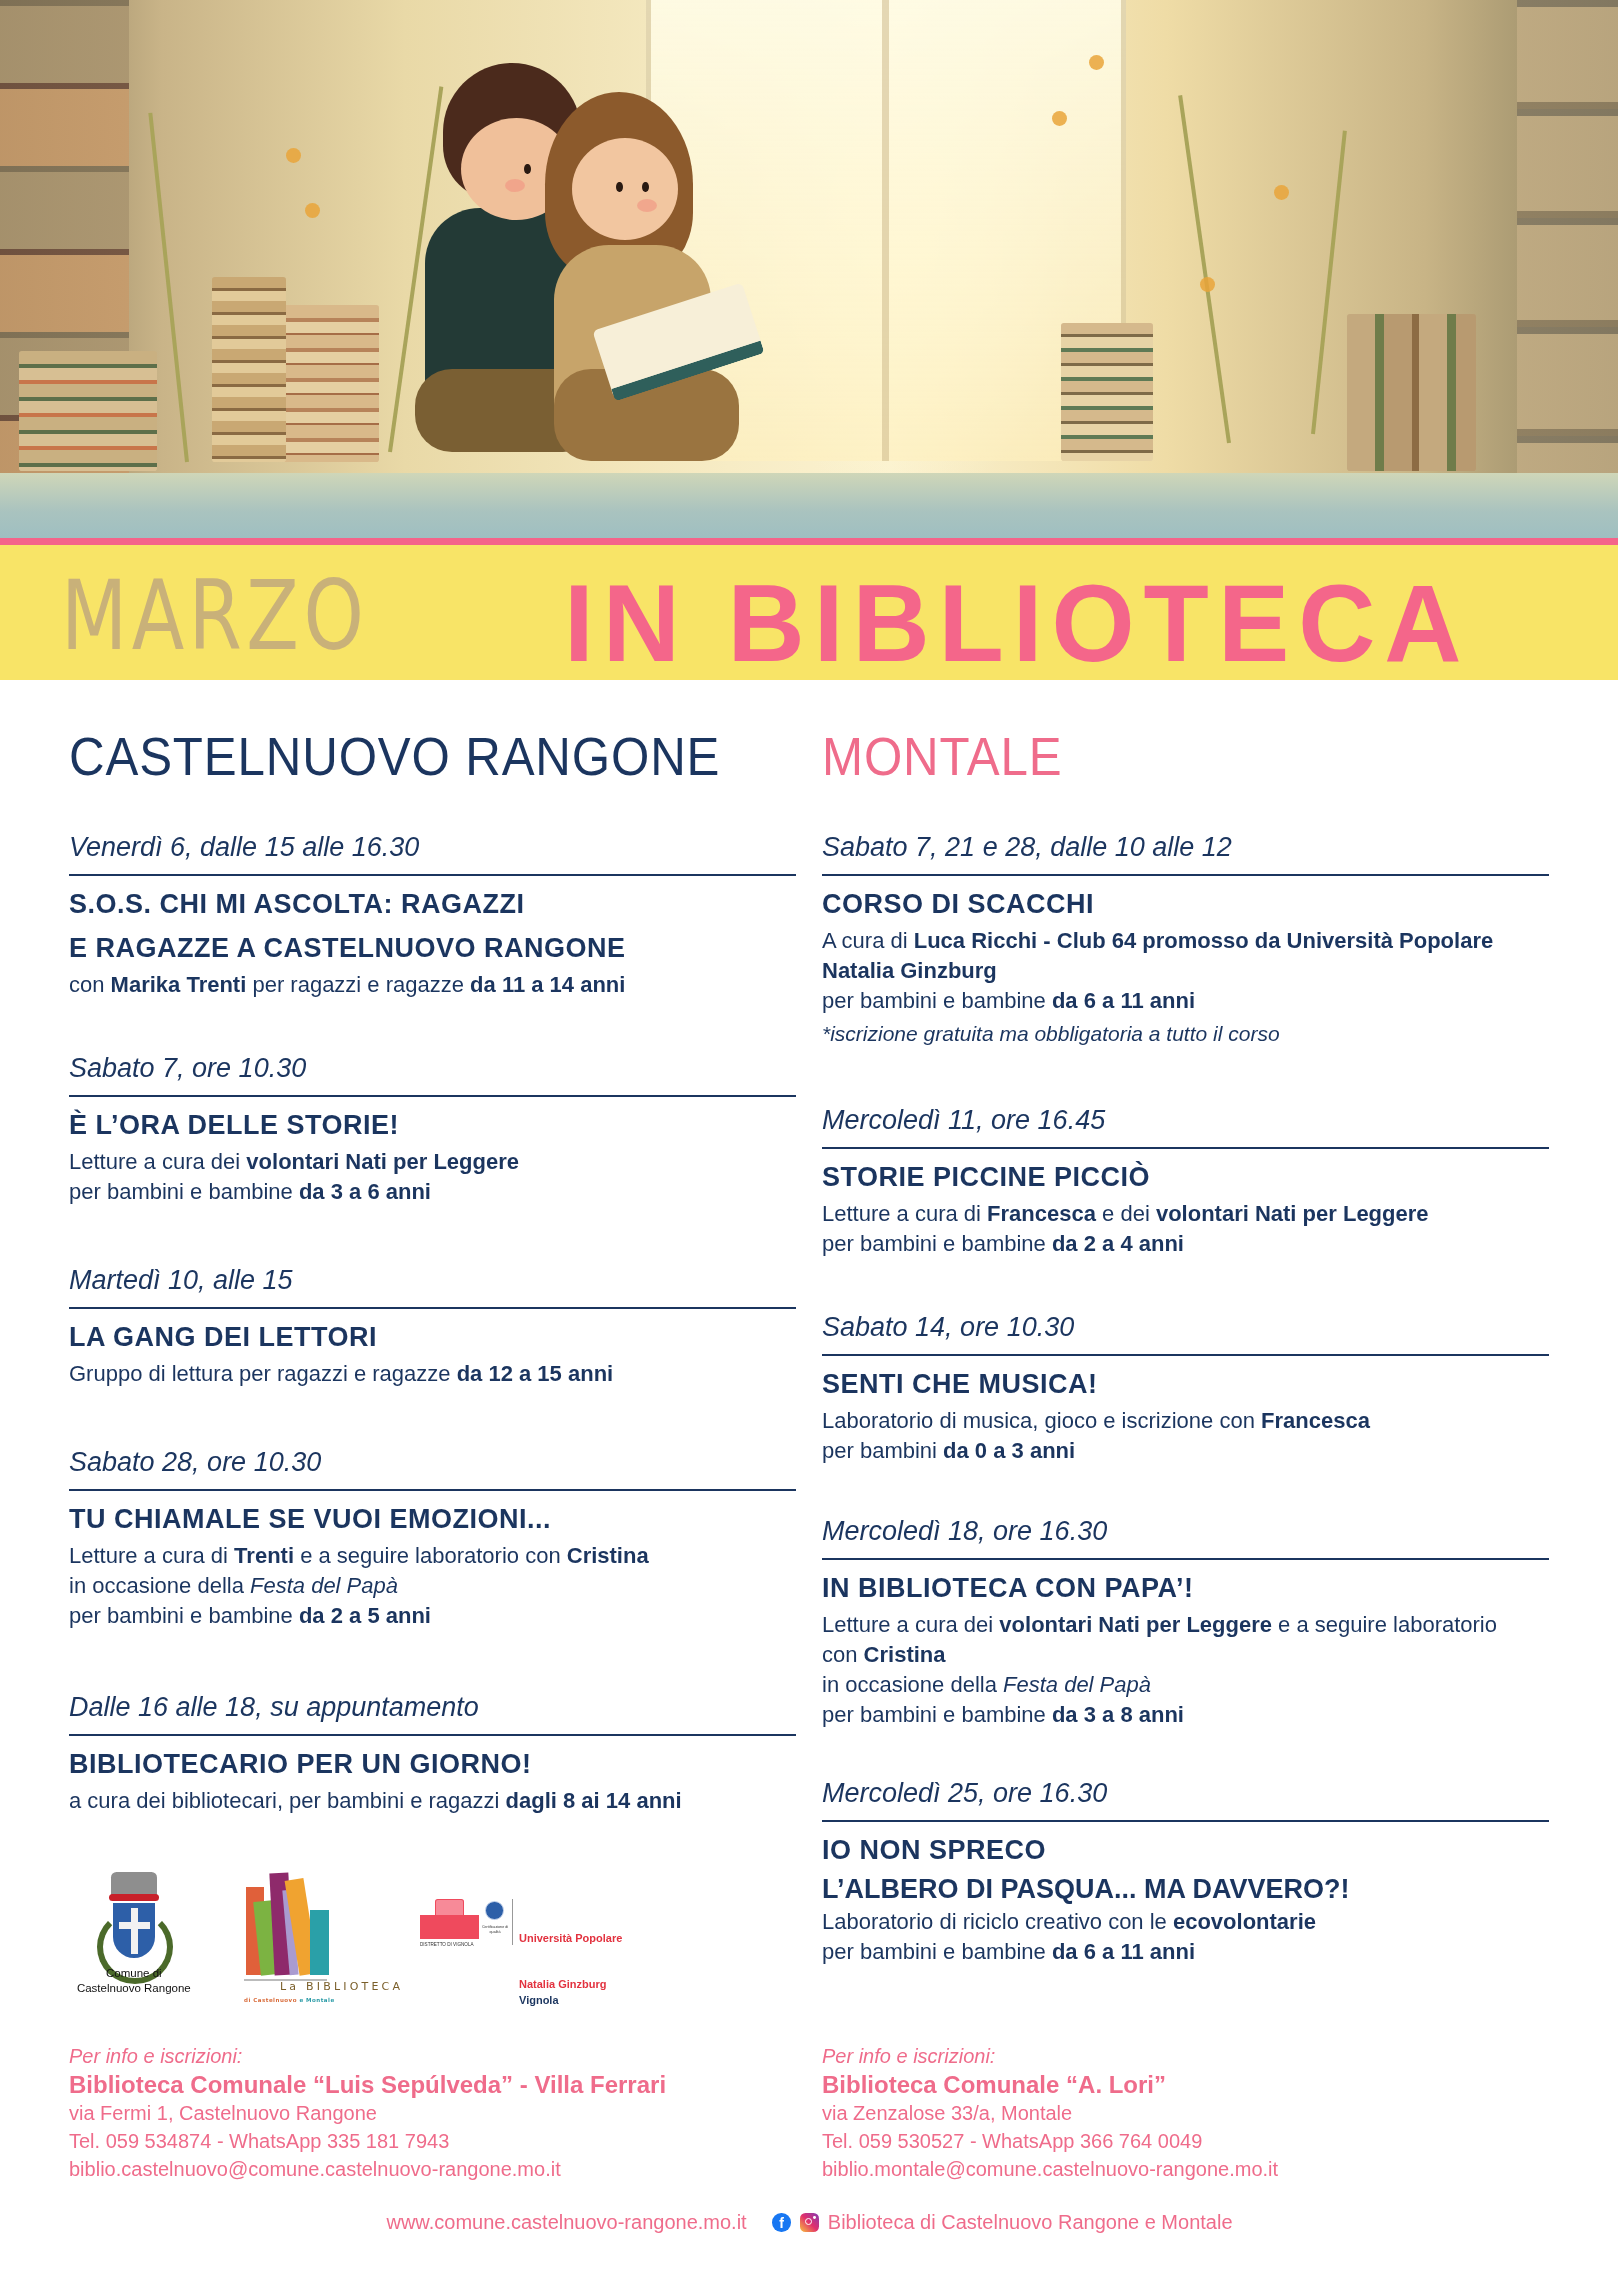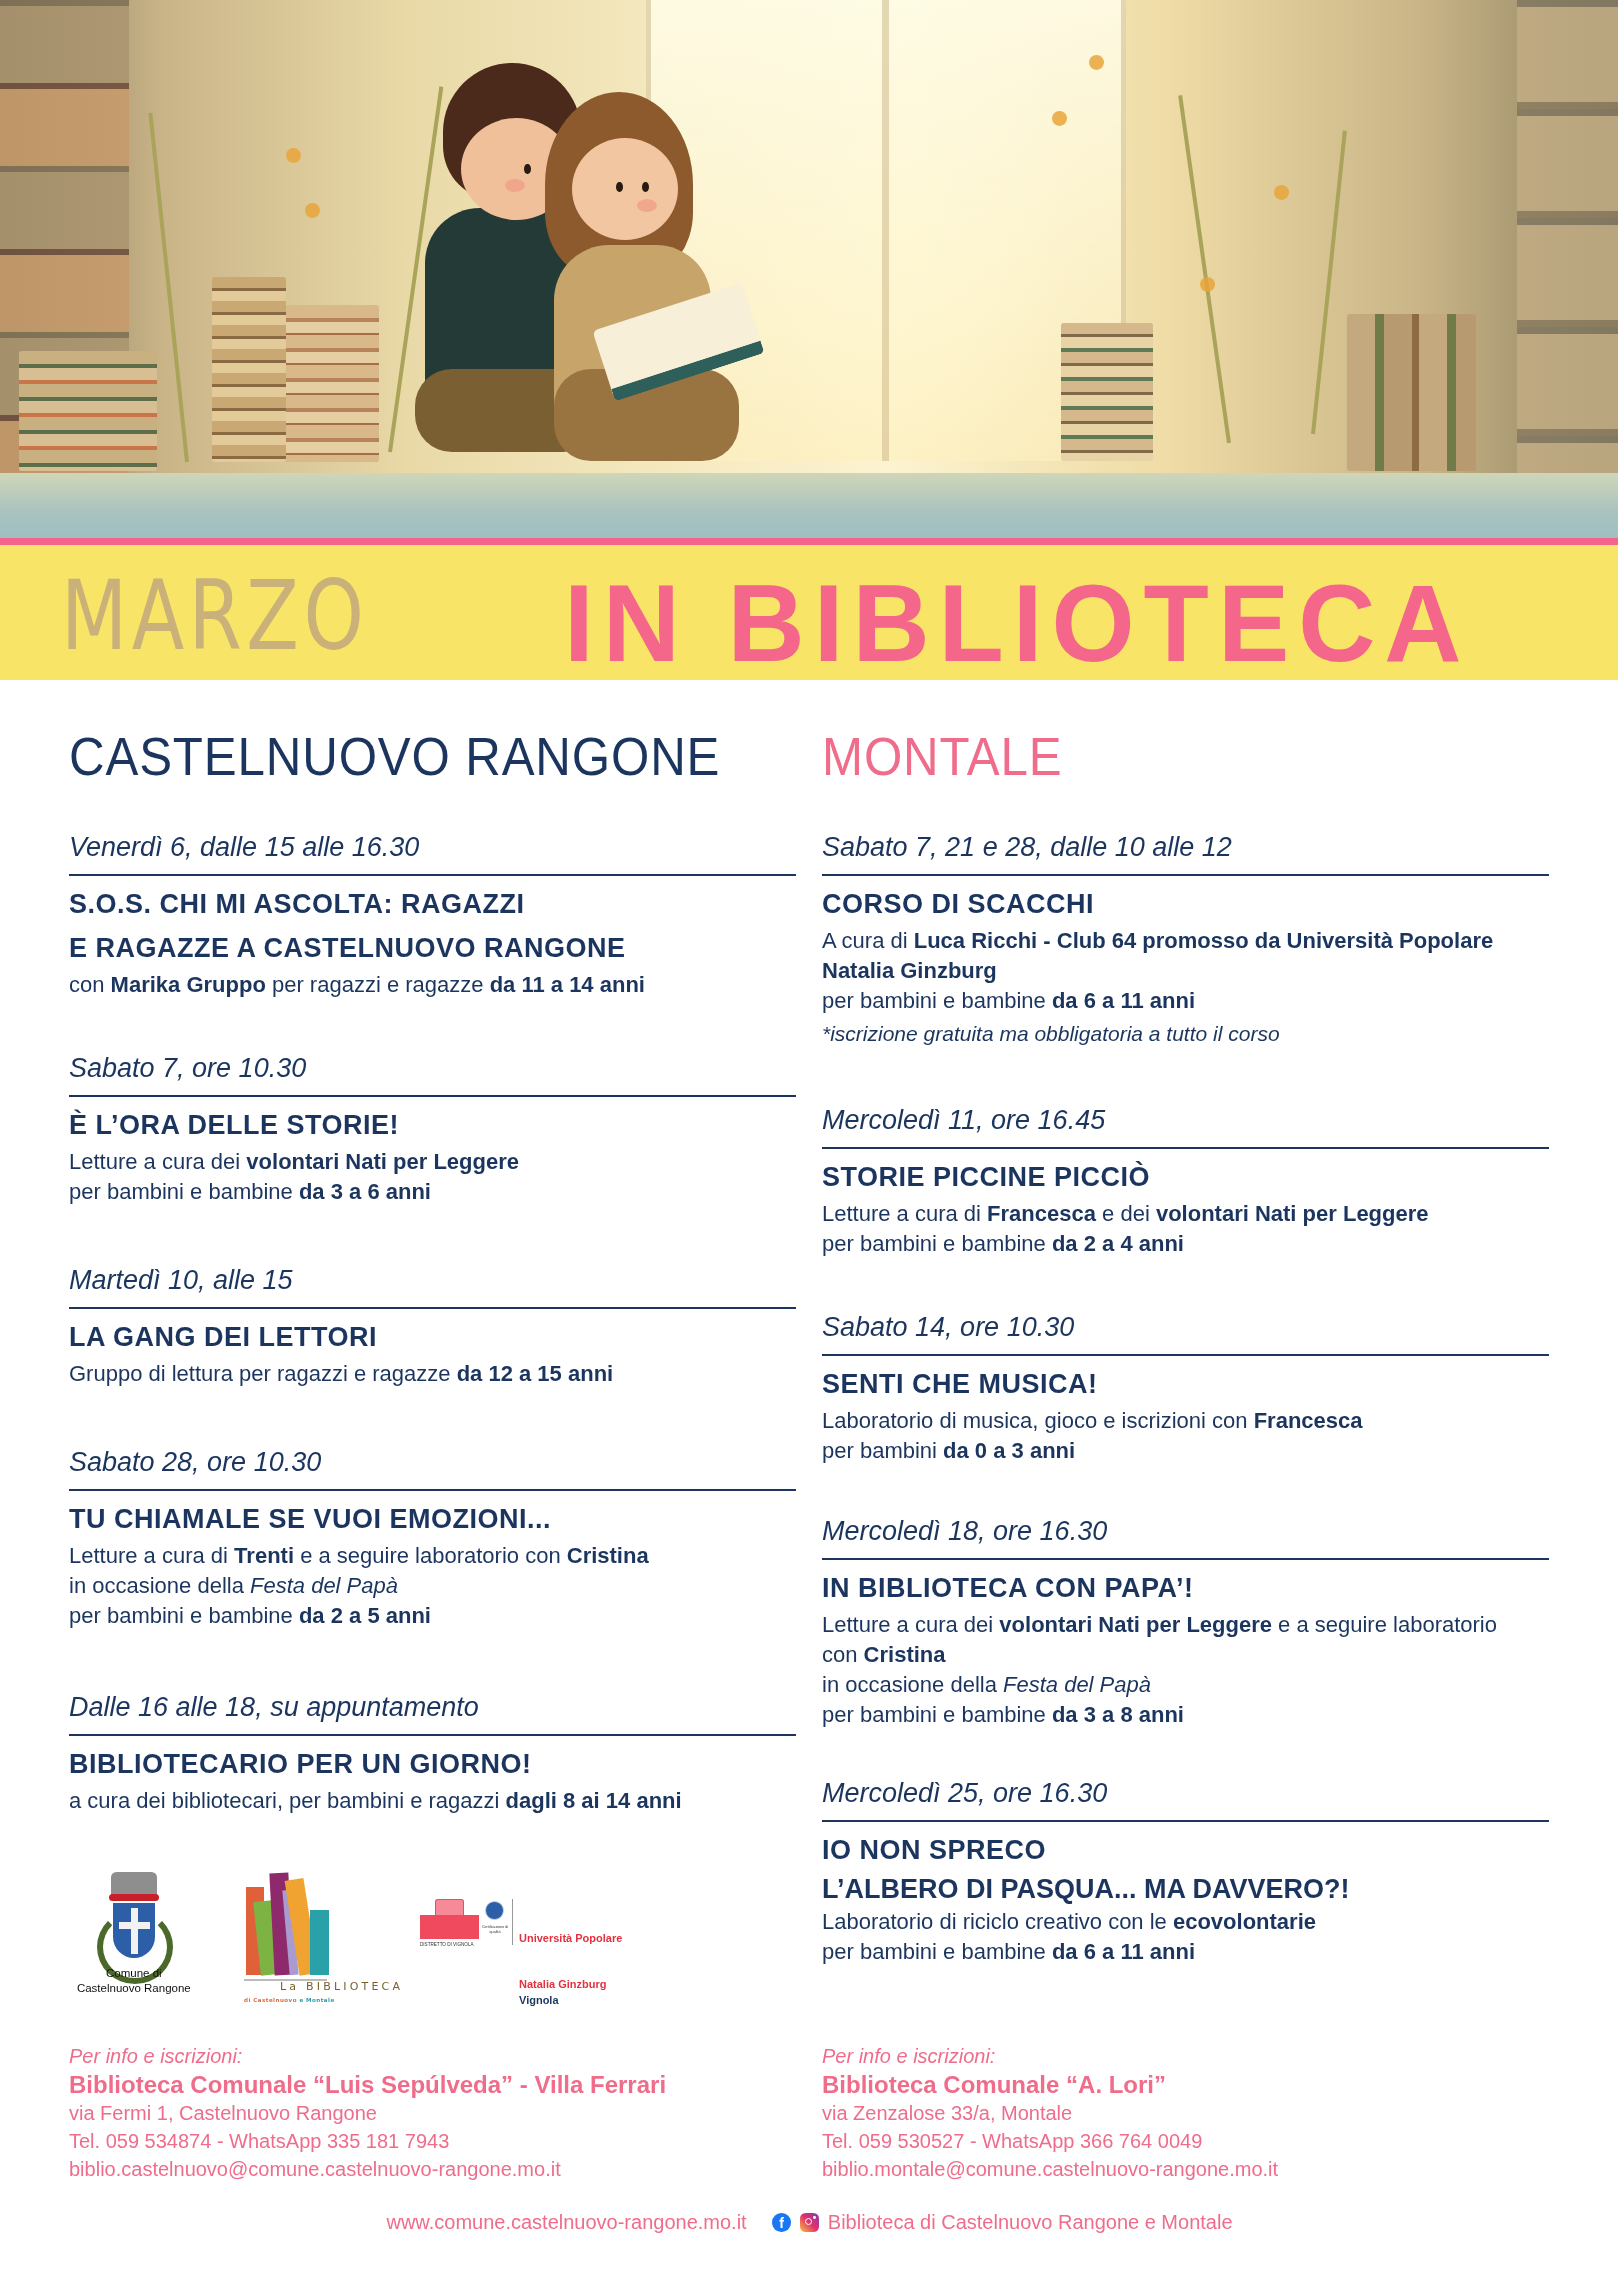--- a/index.html
+++ b/index.html
@@ -176,21 +176,21 @@
 <div class="col right">
   <div class="col-heading">MONTALE</div>
 </div>
 
 <div id="events-left">
     <div class="event" style="left: 69px; top: 831px;">
       <div class="date">Venerdì 6, dalle 15 alle 16.30</div>
       <div class="rule"></div>
       <div class="title">S.O.S. CHI MI ASCOLTA: RAGAZZI</div>
       <div class="title">E RAGAZZE A CASTELNUOVO RANGONE</div>
-      <div class="desc"><span>con </span><b>Marika Gruppo</b><span> per ragazzi e ragazze </span><b>da 11 a 14 anni</b></div>
+      <div class="desc"><span>con </span><b>Marika Trenti</b><span> per ragazzi e ragazze </span><b>da 11 a 14 anni</b></div>
     </div>
     <div class="event" style="left: 69px; top: 1052px;">
       <div class="date">Sabato 7, ore 10.30</div>
       <div class="rule"></div>
       <div class="title">È L’ORA DELLE STORIE!</div>
       <div class="desc"><span>Letture a cura dei </span><b>volontari Nati per Leggere</b></div>
       <div class="desc"><span>per bambini e bambine </span><b>da 3 a 6 anni</b></div>
     </div>
     <div class="event" style="left: 69px; top: 1264px;">
       <div class="date">Martedì 10, alle 15</div>
@@ -227,21 +227,21 @@
       <div class="date">Mercoledì 11, ore 16.45</div>
       <div class="rule"></div>
       <div class="title">STORIE PICCINE PICCIÒ</div>
       <div class="desc"><span>Letture a cura di </span><b>Francesca</b><span> e dei </span><b>volontari Nati per Leggere</b></div>
       <div class="desc"><span>per bambini e bambine </span><b>da 2 a 4 anni</b></div>
     </div>
     <div class="event" style="left: 822px; top: 1311px;">
       <div class="date">Sabato 14, ore 10.30</div>
       <div class="rule"></div>
       <div class="title">SENTI CHE MUSICA!</div>
-      <div class="desc"><span>Laboratorio di musica, gioco e iscrizioni con </span><b>Francesca</b></div>
+      <div class="desc"><span>Laboratorio di musica, gioco e iscrizione con </span><b>Francesca</b></div>
       <div class="desc"><span>per bambini </span><b>da 0 a 3 anni</b></div>
     </div>
     <div class="event" style="left: 822px; top: 1515px;">
       <div class="date">Mercoledì 18, ore 16.30</div>
       <div class="rule"></div>
       <div class="title">IN BIBLIOTECA CON PAPA’!</div>
       <div class="desc"><span>Letture a cura dei </span><b>volontari Nati per Leggere</b><span> e a seguire laboratorio</span></div>
       <div class="desc"><span>con </span><b>Cristina</b></div>
       <div class="desc"><span>in occasione della </span><i>Festa del Papà</i></div>
       <div class="desc"><span>per bambini e bambine </span><b>da 3 a 8 anni</b></div>

